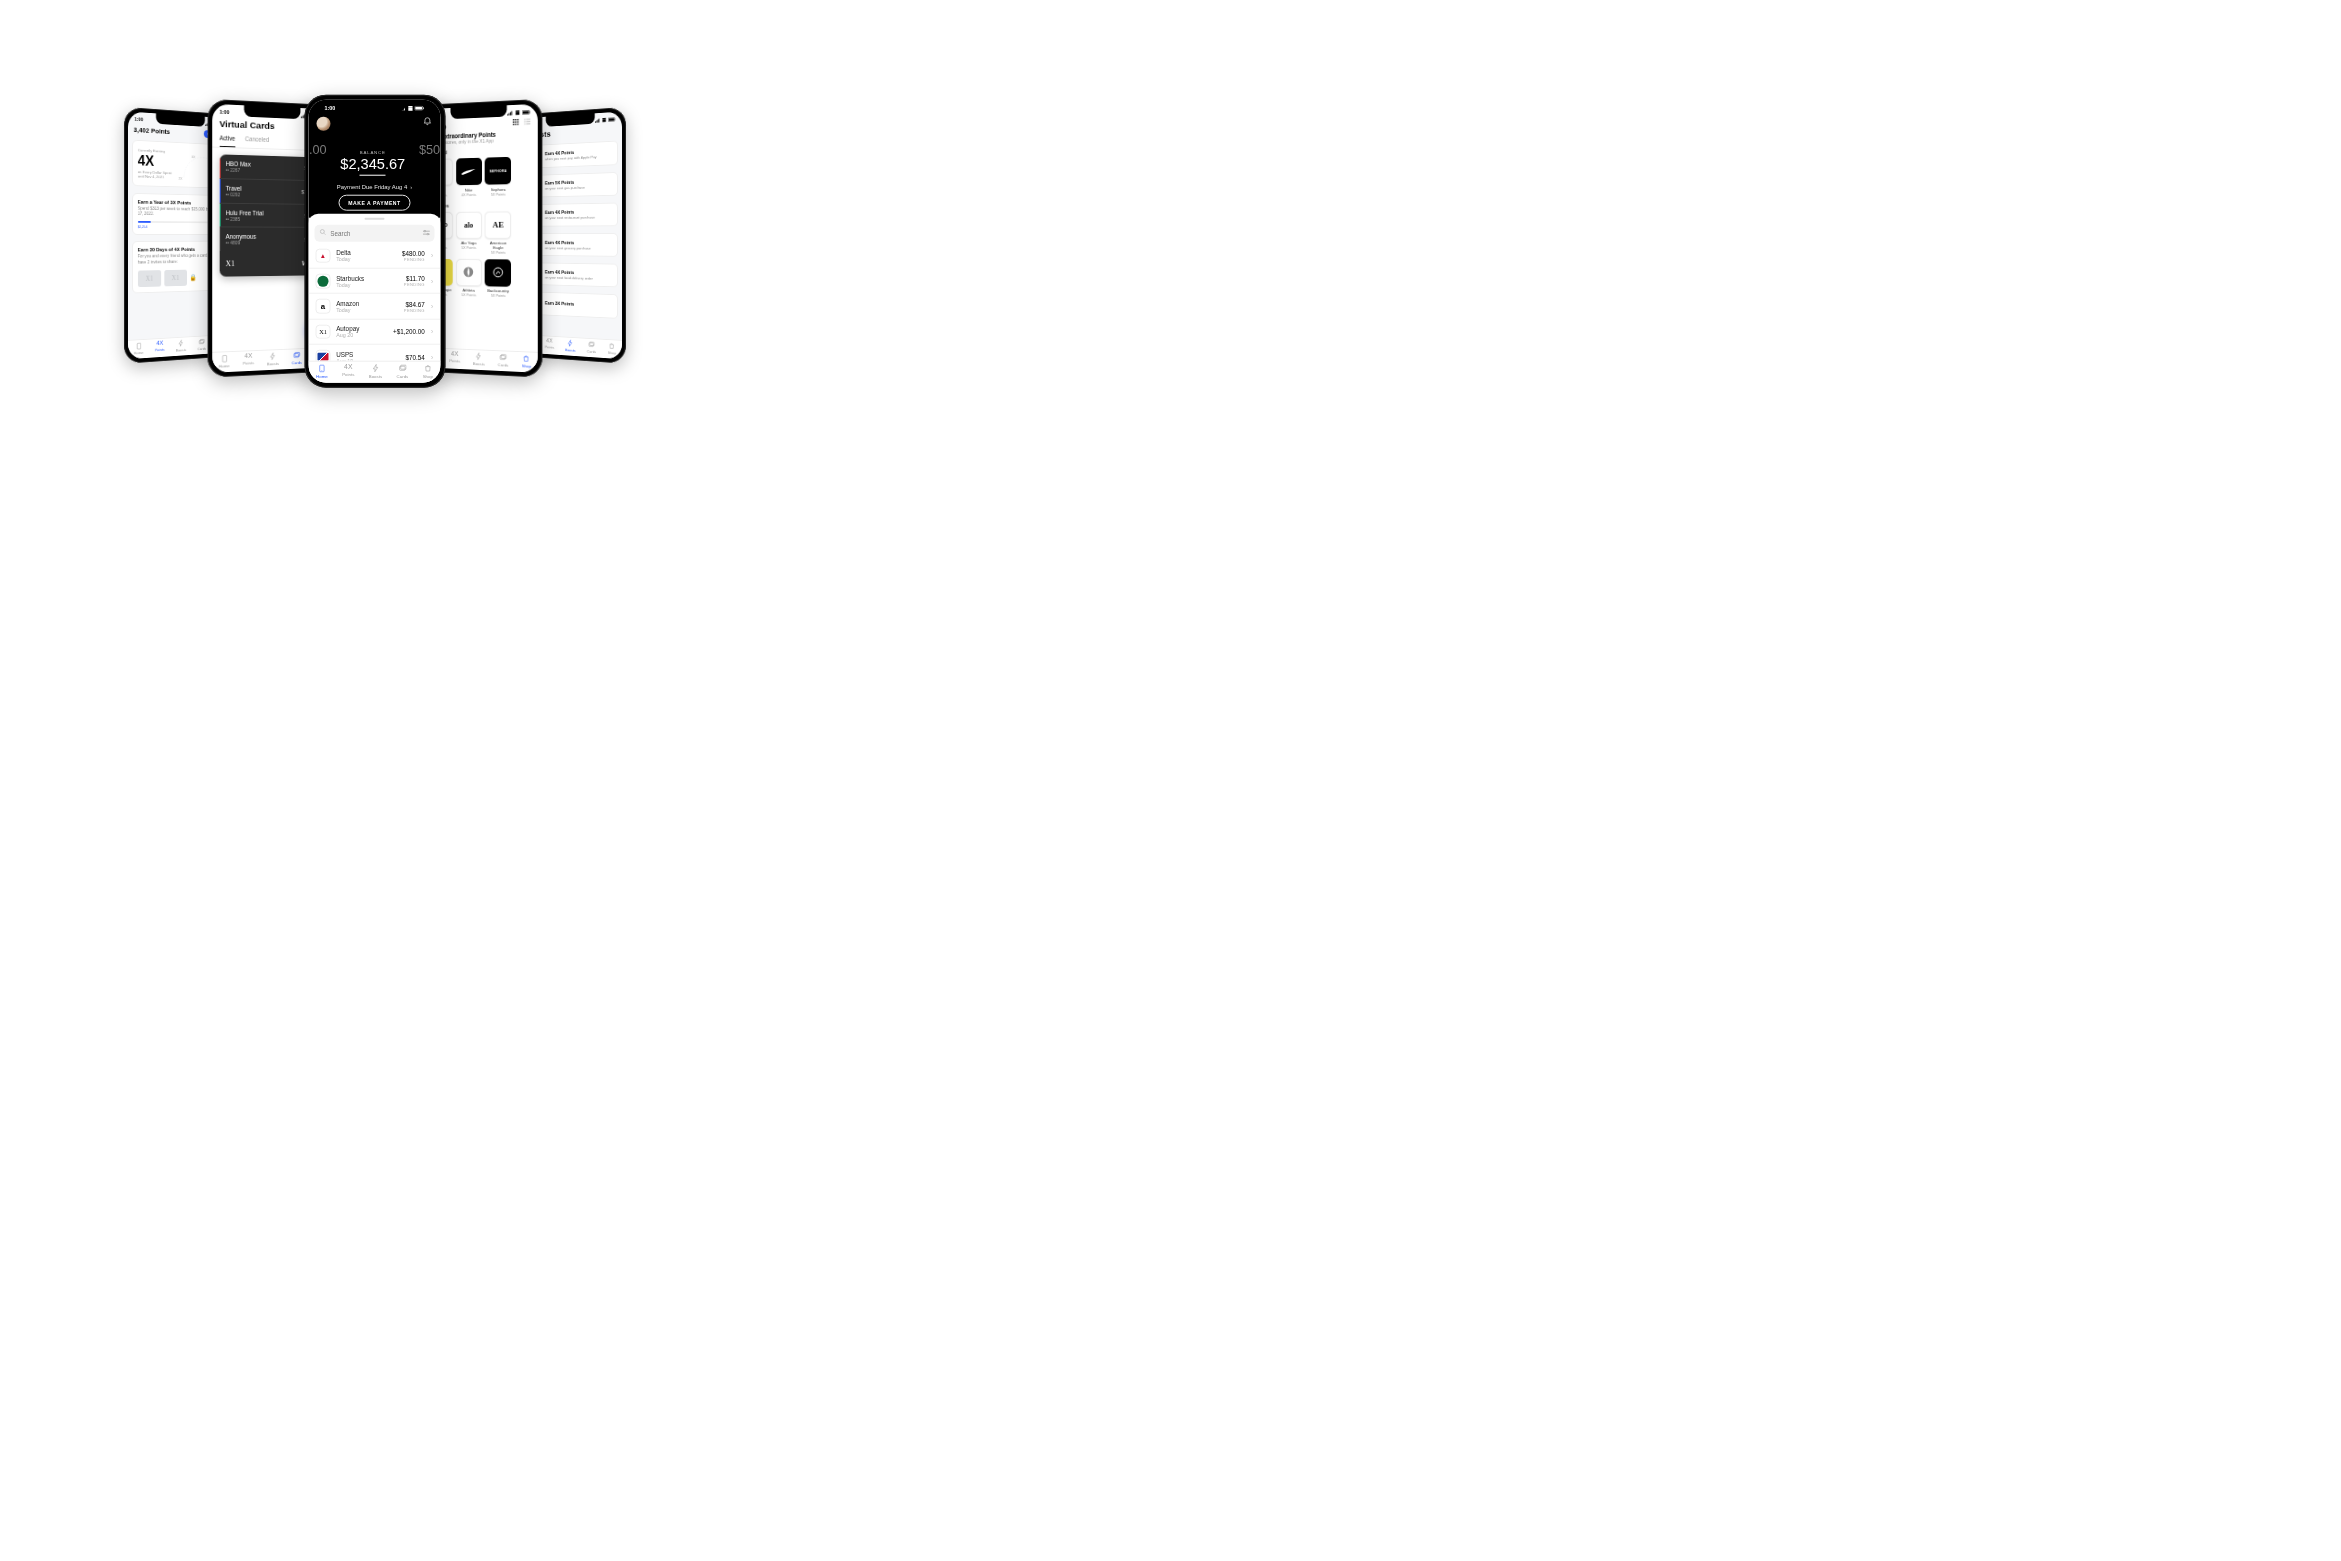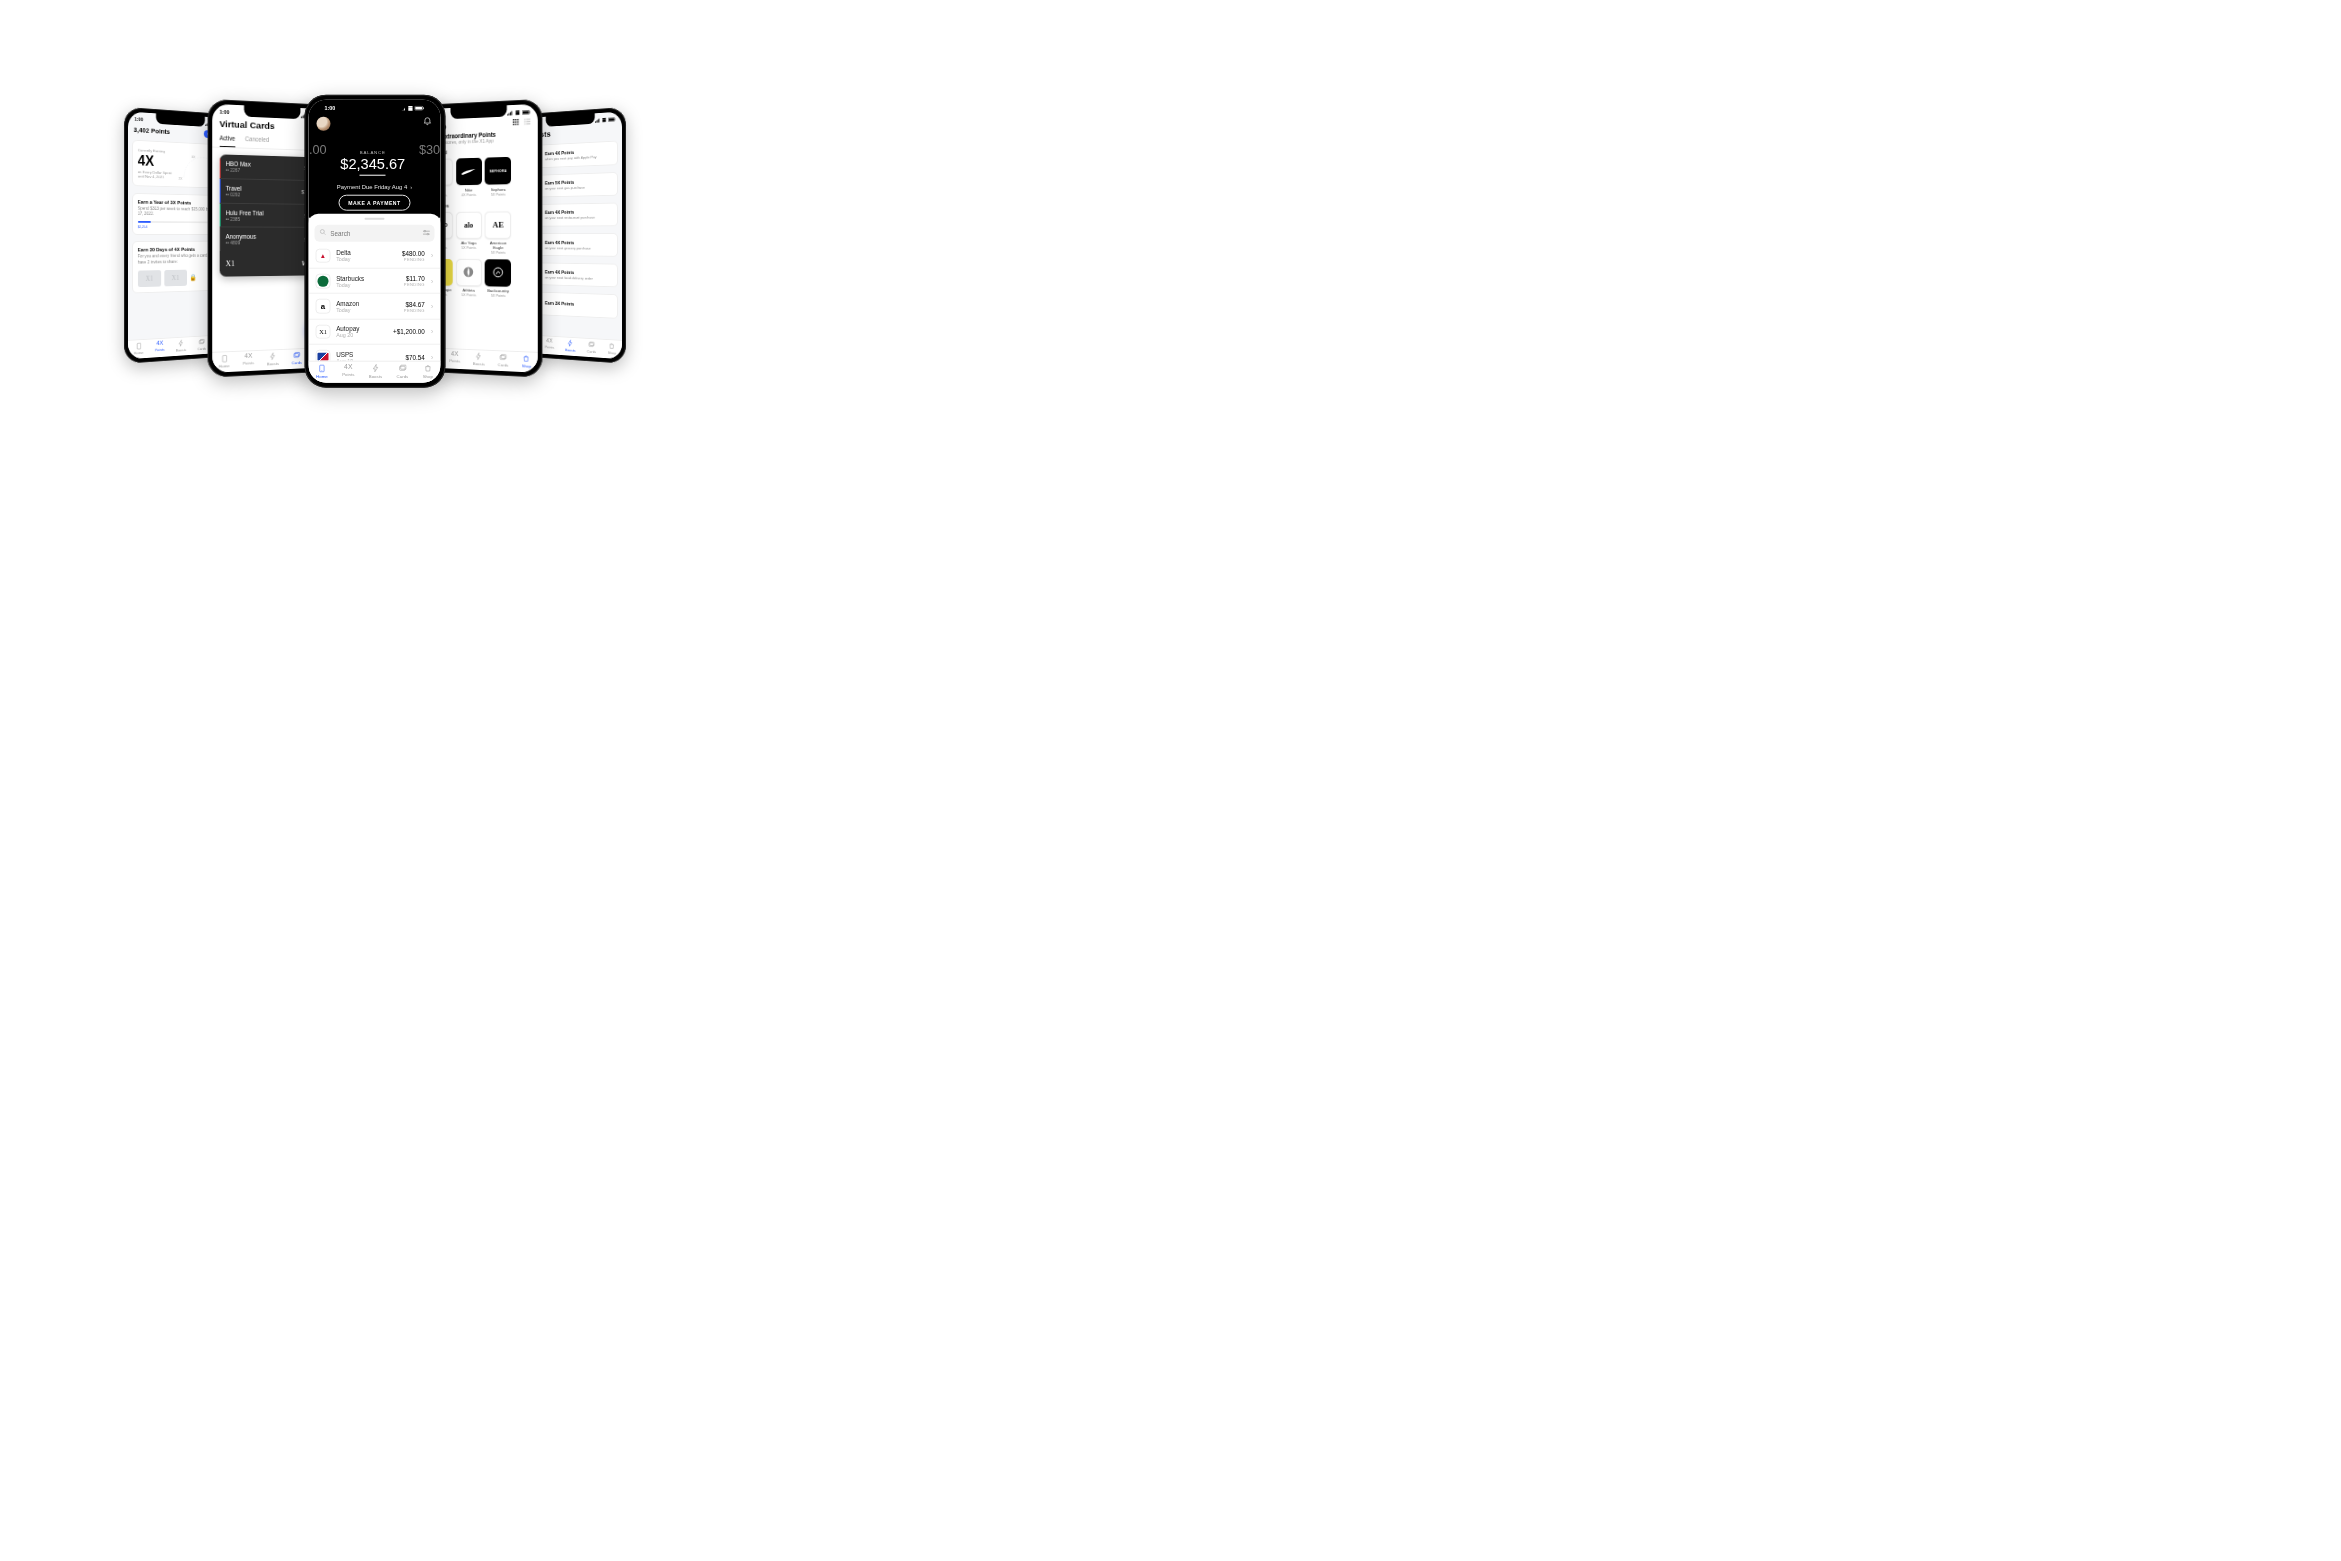--- a/index.html
+++ b/index.html
@@ -649,21 +649,21 @@
                 <path d="M10 20 a2 2 0 0 0 4 0"></path>
               </svg></span>
         </div>
         <div class="bal-carousel">
           <div class="bal-side">.00</div>
           <div class="bal-main">
             <div class="bal-label">BALANCE</div>
             <div class="bal-amt">$2,345.67</div>
             <div class="bal-bar"></div>
           </div>
-          <div class="bal-side">$30</div>
+          <div class="bal-side">$50</div>
         </div>
         <div class="due">
             <span>Payment Due Friday Aug 4</span>
             <span class="chev">›</span>
           </div>
         <button class="pay-btn">MAKE A PAYMENT</button>
       </div>
 
       <div class="sheet">
         <div class="handle"></div>

